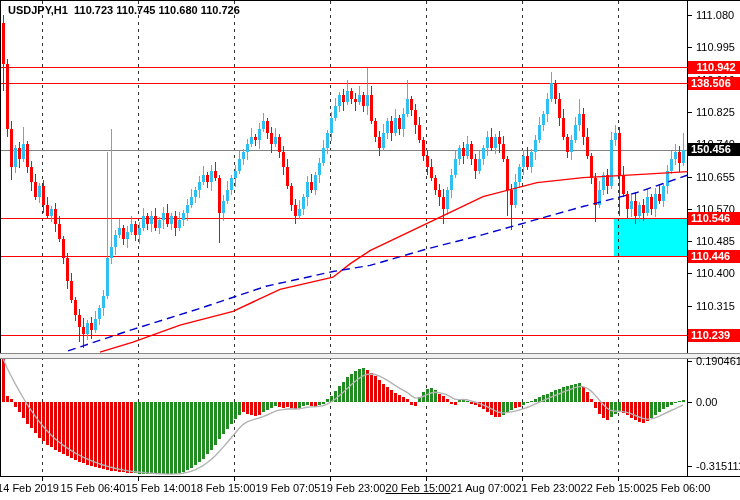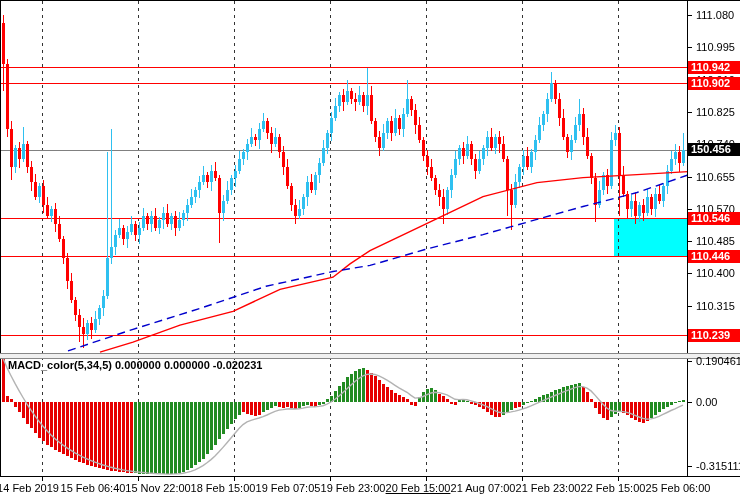--- a/index.html
+++ b/index.html
@@ -17,25 +17,25 @@
   .candle-wick{position:absolute;width:1px;z-index:5;}
   .macd-bar{position:absolute;width:3px;z-index:6;}
   svg#overlay{position:absolute;left:0;top:0;z-index:10;pointer-events:none;}
   .frame{background:#000;z-index:15;}
 </style>
 </head>
 <body>
 
 <div id="stage">
   <div class="abs" id="main-panel" style="left:0;top:0;width:688px;height:353px;"></div>
+  <div class="panel-title" style="left:8px;top:4px;"><span>USDJPY,H1</span>  <span>110.723 110.745 110.680 110.726</span></div>
 
   <div class="abs" id="separator" style="left:0;top:353px;width:740px;height:4px;background:#f0f0f0;border-top:1px solid #888;border-bottom:1px solid #888;z-index:16;"></div>
 
   <div class="abs" id="macd-panel" style="left:0;top:357px;width:688px;height:119px;"></div>
-  <div class="panel-title" style="left:8px;top:359px;">MACD_color(5,34,5) 0.000000 0.000000 -0.020231</div>
 
   <div class="abs frame" style="left:0;top:0;width:740px;height:1px;"></div>
   <div class="abs frame" style="left:0;top:0;width:1px;height:477px;"></div>
   <div class="abs frame" style="left:687px;top:0;width:1px;height:477px;"></div>
   <div class="abs frame" style="left:0;top:476px;width:740px;height:1px;"></div>
 
   <div class="abs" id="price-scale" style="left:688px;top:0;width:52px;height:353px;"></div>
   <div class="abs" id="macd-scale" style="left:688px;top:357px;width:52px;height:119px;"></div>
   <div class="abs" id="time-scale" style="left:0;top:477px;width:740px;height:23px;"></div>
 
@@ -593,42 +593,42 @@
     <div class="scale-tick" style="left: 687px; top: 209px; width: 5px; height: 1px; background: rgb(0, 0, 0); position: absolute;"></div>
     <div class="tick-label" style="left: 696px; top: 203px; font-size: 11px; position: absolute;">110.570</div>
     <div class="scale-tick" style="left: 687px; top: 241px; width: 5px; height: 1px; background: rgb(0, 0, 0); position: absolute;"></div>
     <div class="tick-label" style="left: 696px; top: 235px; font-size: 11px; position: absolute;">110.485</div>
     <div class="scale-tick" style="left: 687px; top: 273px; width: 5px; height: 1px; background: rgb(0, 0, 0); position: absolute;"></div>
     <div class="tick-label" style="left: 696px; top: 267px; font-size: 11px; position: absolute;">110.400</div>
     <div class="scale-tick" style="left: 687px; top: 306px; width: 5px; height: 1px; background: rgb(0, 0, 0); position: absolute;"></div>
     <div class="tick-label" style="left: 696px; top: 300px; font-size: 11px; position: absolute;">110.315</div>
     <div class="scale-tick" style="left: 687px; top: 338px; width: 5px; height: 1px; background: rgb(0, 0, 0); position: absolute;"></div>
     <div class="tick-label" style="left: 696px; top: 332px; font-size: 11px; position: absolute;">110.230</div>
-    <div class="price-box" style="top: 61px; background: rgb(255, 0, 0); position: absolute;">110.942</div>
-    <div class="price-box" style="top: 77px; background: rgb(255, 0, 0); position: absolute;">110.902</div>
+    <div class="price-box" style="top: 61px; background: rgb(255, 0, 0); position: absolute; text-align: center;">110.942</div>
+    <div class="price-box" style="top: 77px; background: rgb(255, 0, 0); position: absolute;">138.506</div>
     <div class="price-box" style="top: 212px; background: rgb(255, 0, 0); position: absolute;">110.546</div>
     <div class="price-box" style="top: 250px; background: rgb(255, 0, 0); position: absolute;">110.446</div>
     <div class="price-box" style="top: 329px; background: rgb(255, 0, 0); position: absolute;">110.239</div>
     <div class="price-box" style="top: 143px; background: rgb(0, 0, 0); position: absolute;">150.456</div>
     <div class="scale-tick" style="left: 687px; top: 361px; width: 5px; height: 1px; background: rgb(0, 0, 0); position: absolute;"></div>
     <div class="tick-label" style="left: 696px; top: 355px; position: absolute;">0.190461</div>
     <div class="scale-tick" style="left: 687px; top: 402px; width: 5px; height: 1px; background: rgb(0, 0, 0); position: absolute;"></div>
     <div class="tick-label" style="left: 696px; top: 396px; position: absolute;">0.00</div>
     <div class="scale-tick" style="left: 687px; top: 466px; width: 5px; height: 1px; background: rgb(0, 0, 0); position: absolute;"></div>
     <div class="tick-label" style="left: 696px; top: 460px; position: absolute;">-0.315111</div>
     <div style="left: 42px; top: 477px; width: 1px; height: 4px; background: rgb(0, 0, 0); z-index: 20; position: absolute;"></div>
     <div style="left: 138px; top: 477px; width: 1px; height: 4px; background: rgb(0, 0, 0); z-index: 20; position: absolute;"></div>
     <div style="left: 234px; top: 477px; width: 1px; height: 4px; background: rgb(0, 0, 0); z-index: 20; position: absolute;"></div>
     <div style="left: 330px; top: 477px; width: 1px; height: 4px; background: rgb(0, 0, 0); z-index: 20; position: absolute;"></div>
     <div style="left: 426px; top: 477px; width: 1px; height: 4px; background: rgb(0, 0, 0); z-index: 20; position: absolute;"></div>
     <div style="left: 522px; top: 477px; width: 1px; height: 4px; background: rgb(0, 0, 0); z-index: 20; position: absolute;"></div>
     <div style="left: 618px; top: 477px; width: 1px; height: 4px; background: rgb(0, 0, 0); z-index: 20; position: absolute;"></div>
     <div class="time-label" style="left: -12px; position: absolute;">14 Feb 2019</div>
     <div class="time-label" style="left: 53px; position: absolute;">15 Feb 06:40</div>
-    <div class="time-label" style="left: 118px; position: absolute;">15 Nov 22:00</div>
+    <div class="time-label" style="left: 118px; position: absolute;">15 Feb 14:00</div>
     <div class="time-label" style="left: 183px; position: absolute;">18 Feb 15:00</div>
     <div class="time-label" style="left: 248px; position: absolute;">19 Feb 07:05</div>
     <div class="time-label" style="left: 313px; position: absolute;">19 Feb 23:00</div>
     <div class="time-label" style="left: 378px; position: absolute; text-decoration: underline;">20 Feb 15:00</div>
     <div class="time-label" style="left: 443px; position: absolute;">21 Aug 07:00</div>
     <div class="time-label" style="left: 508px; position: absolute;">21 Feb 23:00</div>
     <div class="time-label" style="left: 573px; position: absolute;">22 Feb 15:00</div>
     <div class="time-label" style="left: 638px; position: absolute;">25 Feb 06:00</div>
   </div>
 

